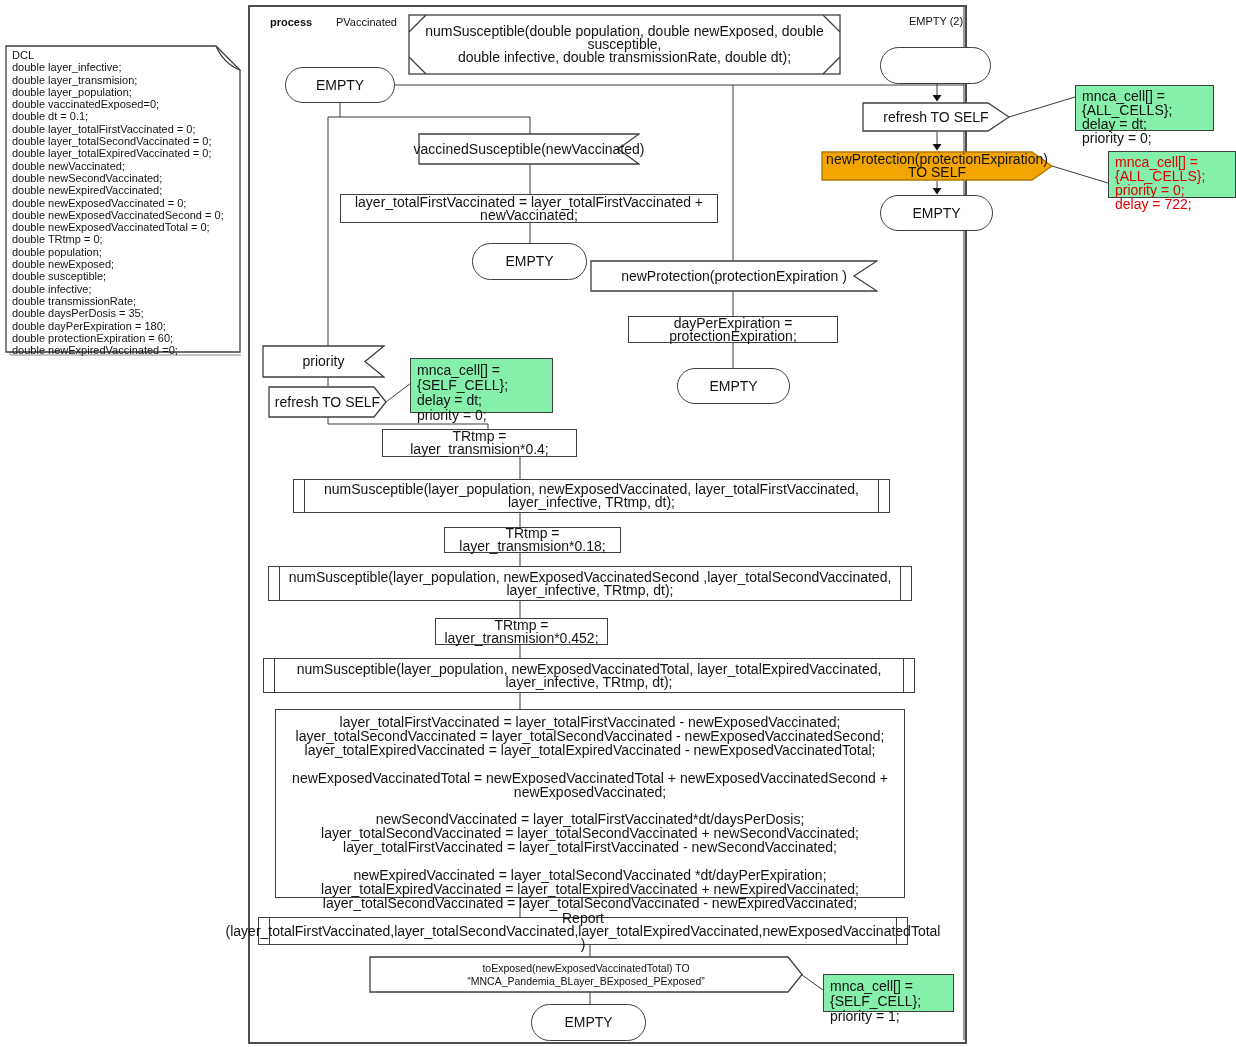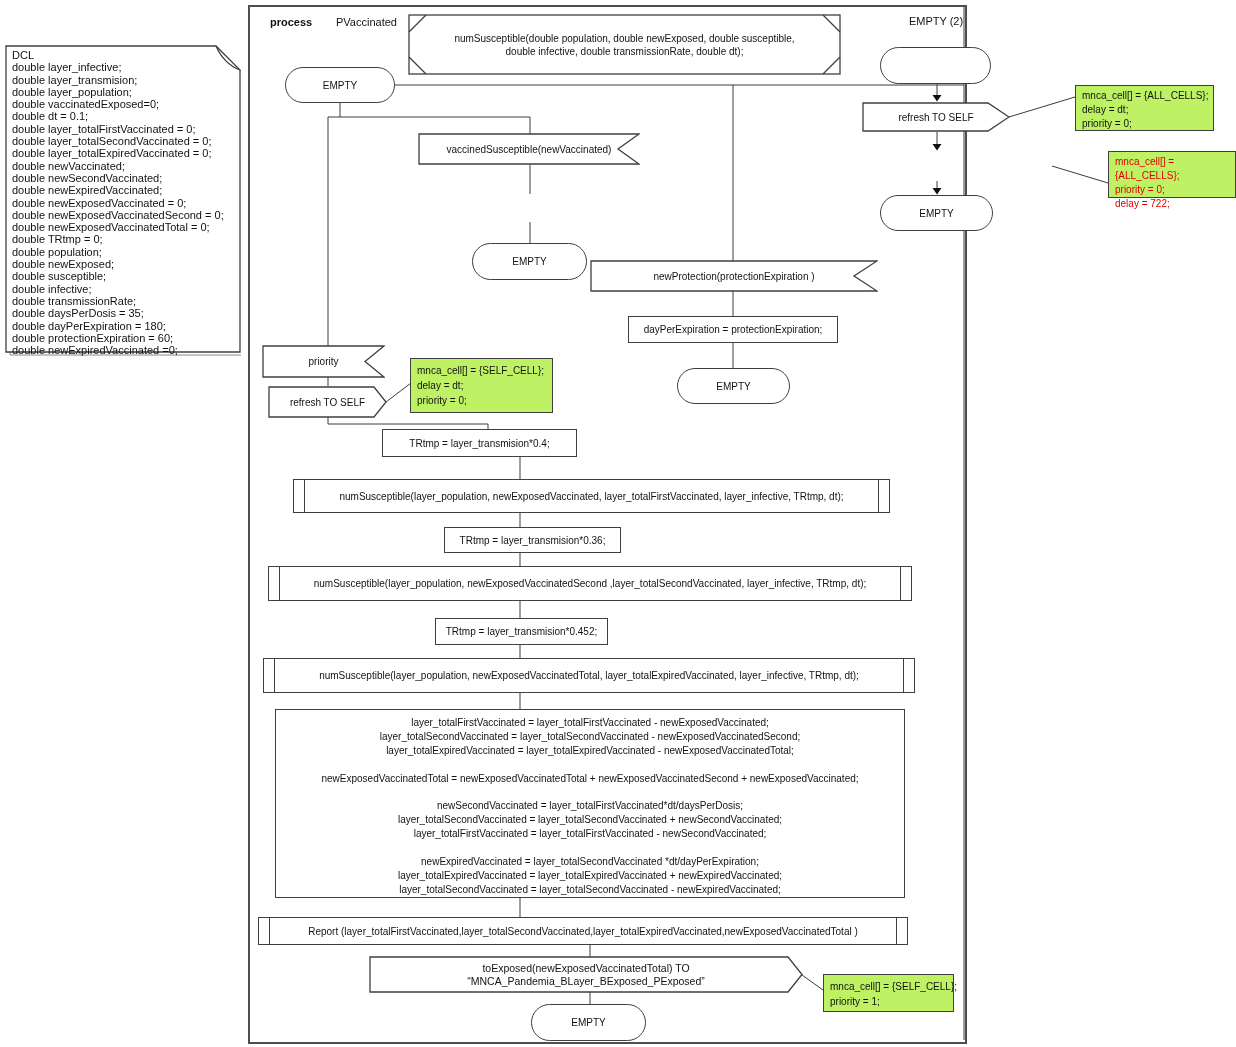--- a/index.html
+++ b/index.html
@@ -11,23 +11,23 @@
   .rect{background:#fff;border:1px solid #3f3f3f;}
   .stadium{background:#fff;border:1px solid #3f3f3f;border-radius:19px;}
   .call{background:#fff;border:1px solid #3f3f3f;}
   .call::before{content:"";position:absolute;top:0;bottom:0;left:10px;border-left:1px solid #3f3f3f;}
   .call::after{content:"";position:absolute;top:0;bottom:0;right:10px;border-right:1px solid #3f3f3f;}
   .shape-svg{position:absolute;left:0;top:0;width:100%;height:100%;display:block;}
   .shape-svg polygon, .shape-svg path, .shape-svg rect{fill:#fff;stroke:#3f3f3f;stroke-width:1.3;}
   .shape-svg line{stroke:#3f3f3f;stroke-width:1.3;}
   .orange .shape-svg polygon{fill:var(--signal-fill,#F2A500);stroke:#b07700;}
   .txt{position:relative;z-index:1;width:100%;height:100%;display:flex;align-items:center;
-       justify-content:center;text-align:center;font-size:10px;line-height:13px;}
+       justify-content:center;text-align:center;font-size:14px;line-height:13px;}
   .pre{white-space:pre-line;}
-  .note{background:#bef264;border:1px solid #3f3f3f;}
+  .note{background:#86efac;border:1px solid #3f3f3f;}
   .note .txt{align-items:flex-start;justify-content:flex-start;text-align:left;
              padding:4px 6px;line-height:15px;white-space:pre-line;}
   .note-red .txt{color:var(--alert-text,#e00000);}
   .label{position:absolute;z-index:2;font-size:11px;}
   .bold{font-weight:bold;}
   .dcl-text{position:absolute;left:0;top:0;width:100%;height:100%;z-index:1;
             padding:4px 7px;box-sizing:border-box;font-size:11px;line-height:12.3px;
             white-space:pre-line;text-align:left;}
   .block .txt{align-items:flex-start;padding-top:6px;line-height:13.9px;white-space:pre-line;}
   .overlay line, .overlay polyline{stroke:#3c3c3c;stroke-width:1;}
@@ -135,20 +135,23 @@
     <div class="txt">EMPTY</div>
   </div>
 
   <div class="node" style="left:418px;top:133px;width:222px;height:32px;">
     <svg class="shape-svg" viewBox="0 0 222 32" preserveAspectRatio="none">
       <polygon points="1,1 221,1 200,16 221,31 1,31"></polygon>
     </svg>
     <div class="txt" style="padding-right:20px;">vaccinedSusceptible(newVaccinated)</div>
   </div>
 
+  <div class="node rect" style="left:340px;top:194px;width:378px;height:29px;">
+    <div class="txt">layer_totalFirstVaccinated = layer_totalFirstVaccinated + newVaccinated;</div>
+  </div>
 
   <div class="node stadium" style="left:472px;top:243px;width:115px;height:37px;">
     <div class="txt">EMPTY</div>
   </div>
 
   <div class="node" style="left:590px;top:260px;width:288px;height:32px;">
     <svg class="shape-svg" viewBox="0 0 288 32" preserveAspectRatio="none">
       <polygon points="1,1 287,1 264,16 287,31 1,31"></polygon>
     </svg>
     <div class="txt" style="padding-right:22px;">newProtection(protectionExpiration )</div>
@@ -184,21 +187,21 @@
 
   <div class="node rect" style="left:382px;top:429px;width:195px;height:28px;">
     <div class="txt">TRtmp = layer_transmision*0.4;</div>
   </div>
 
   <div class="node call" style="left:293px;top:479px;width:597px;height:34px;">
     <div class="txt">numSusceptible(layer_population, newExposedVaccinated, layer_totalFirstVaccinated, layer_infective, TRtmp, dt);</div>
   </div>
 
   <div class="node rect" style="left:444px;top:527px;width:177px;height:26px;">
-    <div class="txt">TRtmp = layer_transmision*0.36;</div>
+    <div class="txt">TRtmp = layer_transmision*0.18;</div>
   </div>
 
   <div class="node call" style="left:268px;top:566px;width:644px;height:35px;">
     <div class="txt">numSusceptible(layer_population, newExposedVaccinatedSecond ,layer_totalSecondVaccinated, layer_infective, TRtmp, dt);</div>
   </div>
 
   <div class="node rect" style="left:435px;top:618px;width:173px;height:27px;">
     <div class="txt">TRtmp = layer_transmision*0.452;</div>
   </div>
 
@@ -252,20 +255,26 @@
     </svg>
     <div class="txt" style="padding-right:20px;">refresh TO SELF</div>
   </div>
 
   <div class="node note" style="left:1075px;top:85px;width:139px;height:46px;">
     <div class="txt" style="line-height:14px;padding:3px 6px;">mnca_cell[] = {ALL_CELLS};
 delay = dt;
 priority = 0;</div>
   </div>
 
+  <div class="node orange" style="left:821px;top:151px;width:232px;height:30px;">
+    <svg class="shape-svg" viewBox="0 0 232 30" preserveAspectRatio="none">
+      <polygon points="1,1 211,1 231,15 211,29 1,29"></polygon>
+    </svg>
+    <div class="txt" style="padding-right:18px;">newProtection(protectionExpiration) TO SELF</div>
+  </div>
 
   <div class="node note note-red" style="left:1108px;top:151px;width:128px;height:47px;">
     <div class="txt" style="line-height:14px;padding:3px 6px;">mnca_cell[] = {ALL_CELLS};
 priority = 0;
 delay = 722;</div>
   </div>
 
   <div class="node stadium" style="left:880px;top:195px;width:113px;height:36px;">
     <div class="txt">EMPTY</div>
   </div>

